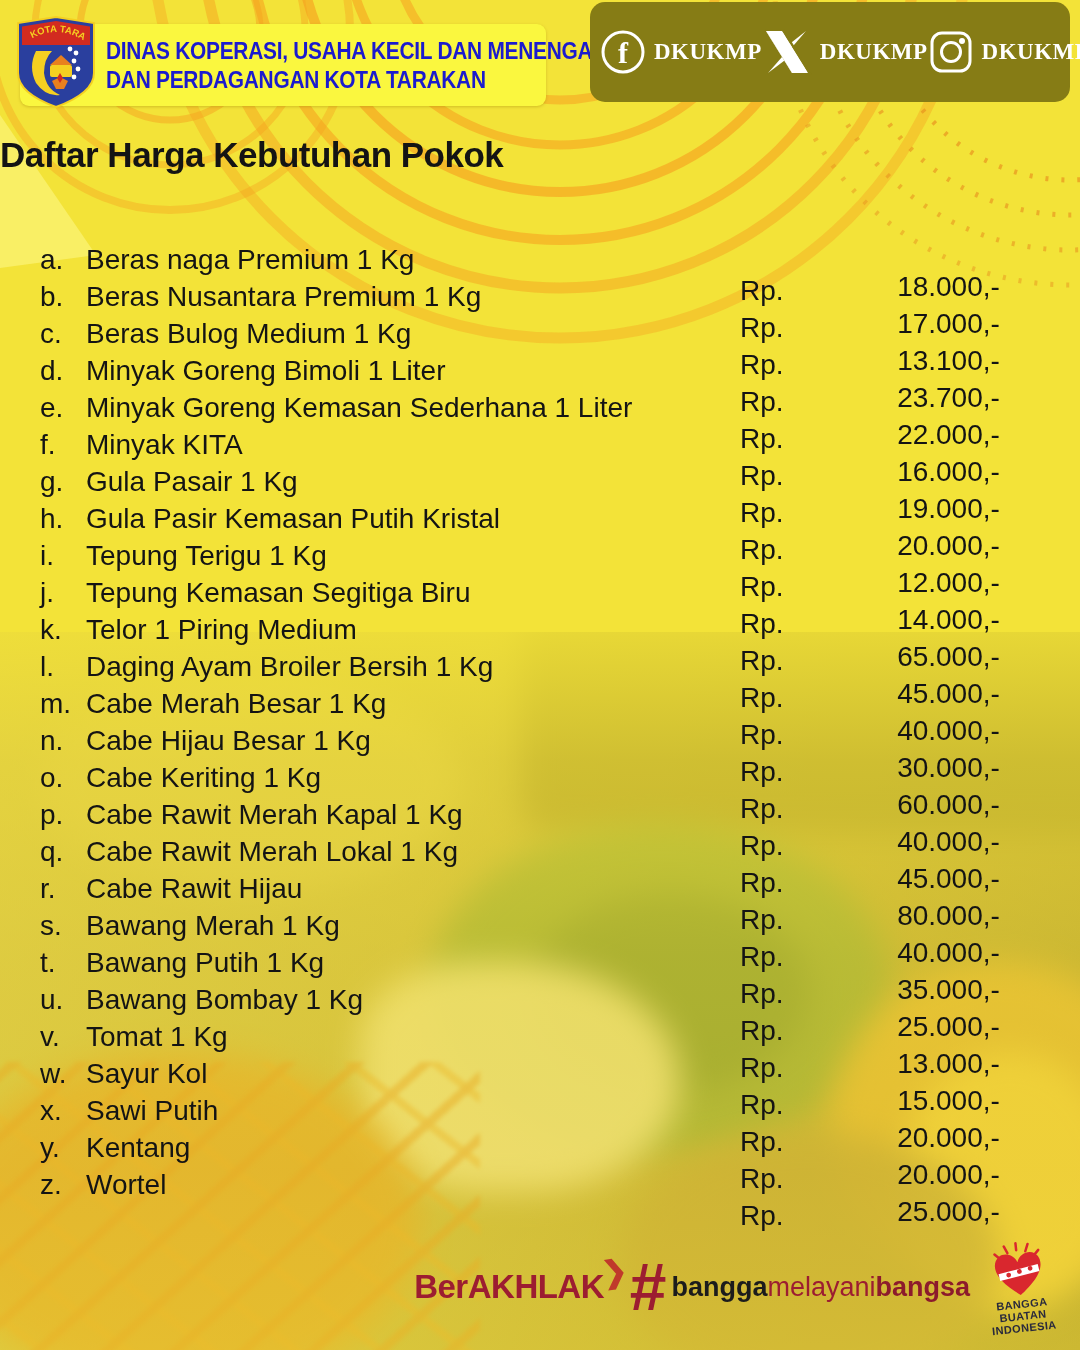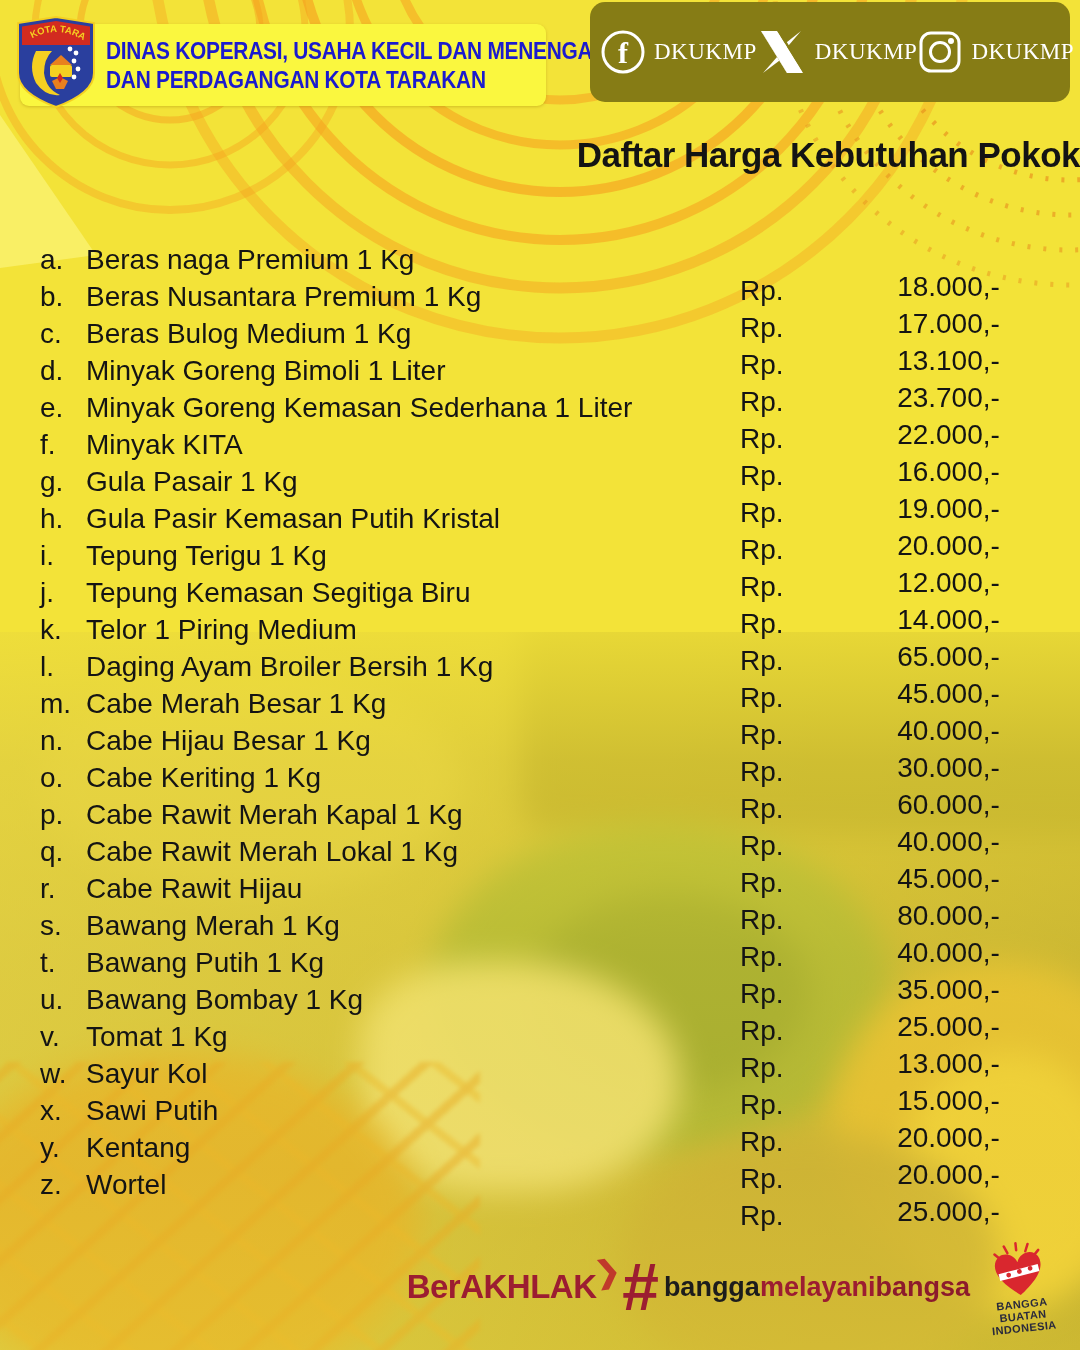--- a/index.html
+++ b/index.html
@@ -33,40 +33,40 @@
   .agency-box{position:absolute;left:20px;top:24px;width:526px;height:82px;z-index:3;
     background:#FAF73F;border-radius:9px;display:flex;flex-direction:column;justify-content:center;
     padding-left:86px;box-sizing:border-box;box-shadow:0 1px 3px rgba(150,120,0,.35);}
   .agency-line{color:#1B1BCE;font-weight:700;font-size:24px;line-height:29px;white-space:nowrap;
     transform:scaleX(.87);transform-origin:left center;letter-spacing:-.3px;}
   .logo-badge{position:absolute;left:12px;top:15px;z-index:4;}
   .social-bar{position:absolute;left:590px;top:2px;width:480px;height:100px;z-index:3;
     background:#867C15;border-radius:15px;display:flex;align-items:center;justify-content:space-evenly;
     padding:0 10px;box-sizing:border-box;}
   .social-item{display:flex;align-items:center;gap:8px;}
-  .social-handle{color:#fff;font-family:"Liberation Serif",serif;font-weight:400;font-size:23px;letter-spacing:.5px;}
-  
-  .title-wrap{position:absolute;left:0;top:131px;width:1080px;text-align:right;z-index:3;}
+  .social-handle{color:#fff;font-family:"Liberation Serif",serif;font-weight:700;font-size:23px;letter-spacing:.5px;}
+  
+  .title-wrap{position:absolute;left:0;top:131px;width:1080px;text-align:left;z-index:3;}
   .title-line{color:#141414;font-weight:700;font-size:35px;line-height:47px;letter-spacing:-.5px;}
   
   .price-list{position:absolute;left:40px;top:241px;width:987px;z-index:3;}
   .row{display:flex;height:37px;line-height:37px;font-size:28px;color:#141414;}
   .col-letter{width:46px;flex:0 0 46px;}
   .col-name{width:654px;flex:0 0 654px;white-space:nowrap;overflow:hidden;}
   .col-rp{width:130px;flex:0 0 130px;margin-top:31px;}
   .col-price{flex:1;text-align:center;white-space:nowrap;margin-top:27px;}
   
   .footer{position:absolute;right:10px;bottom:16px;z-index:3;display:flex;align-items:center;}
   .berakhlak{color:#9C1D31;font-weight:700;font-size:33px;letter-spacing:-.5px;display:flex;align-items:flex-start;}
   .berakhlak .chev{color:#C0392B;font-size:30px;font-weight:700;line-height:20px;transform:translate(-2px,-6px) rotate(-8deg);}
   .bmb{display:flex;align-items:center;}
   .bmb .hash{color:#9C1D31;font-size:66px;font-weight:700;font-style:italic;line-height:60px;margin-right:6px;}
   .bmb .words{display:flex;flex-direction:row;}
   .bmb .w1{color:#1c1c1c;font-weight:700;font-size:27px;line-height:26px;}
-  .bmb .w2{color:#9C1D31;font-weight:700;font-size:27px;line-height:26px;}
+  .bmb .w2{color:#9C1D31;font-weight:400;font-size:27px;line-height:26px;}
   .bmb .w3{color:#8C1B2C;font-weight:700;font-size:27px;line-height:26px;}
   .bbi{display:flex;flex-direction:column;align-items:center;width:100px;transform:rotate(-6deg);}
   .bbi-text{color:#2a2a3c;font-weight:700;font-size:11px;line-height:12px;text-align:center;letter-spacing:.4px;}
 </style>
 </head>
 <body>
 
 <div class="canvas">
 
   <svg class="swirls" width="1080" height="640" viewBox="0 0 1080 640">

